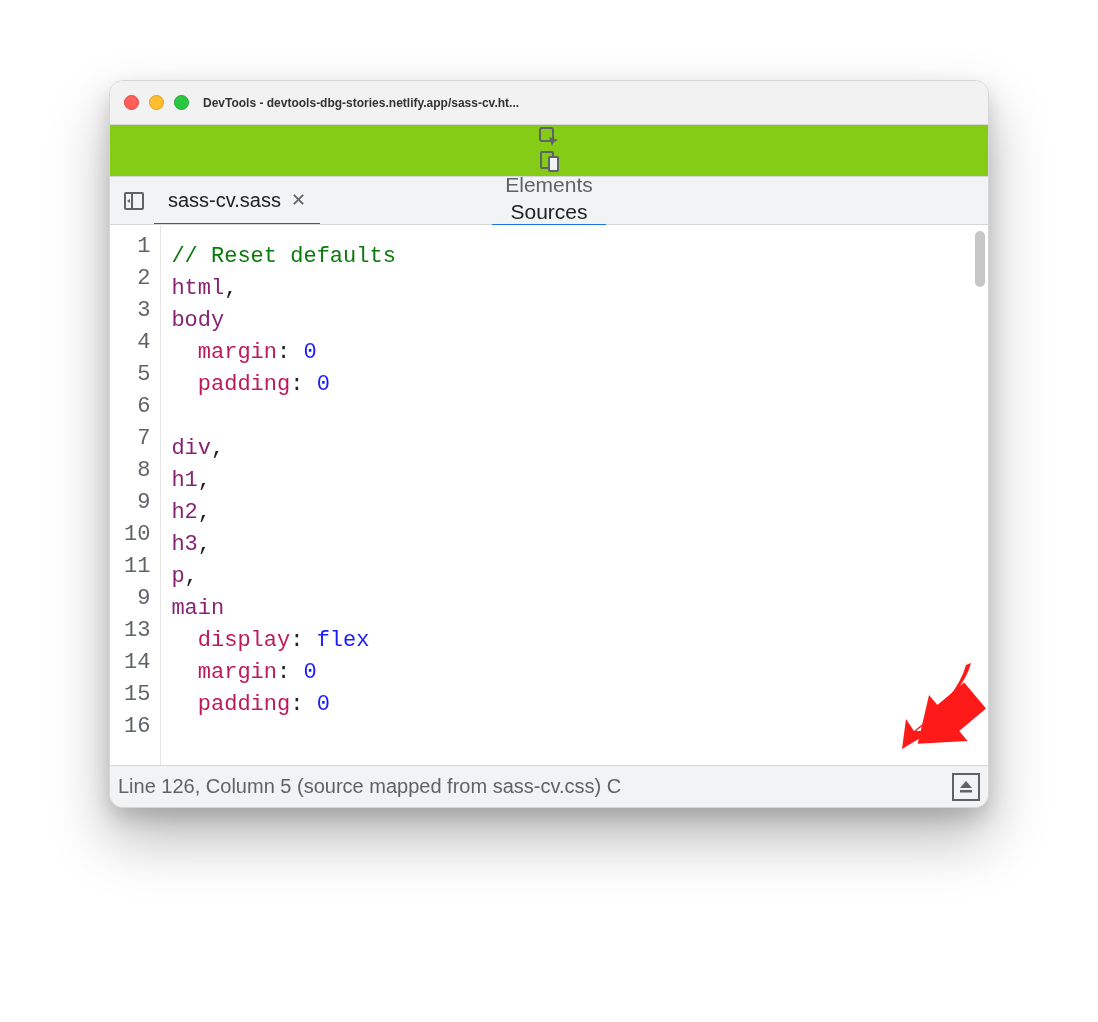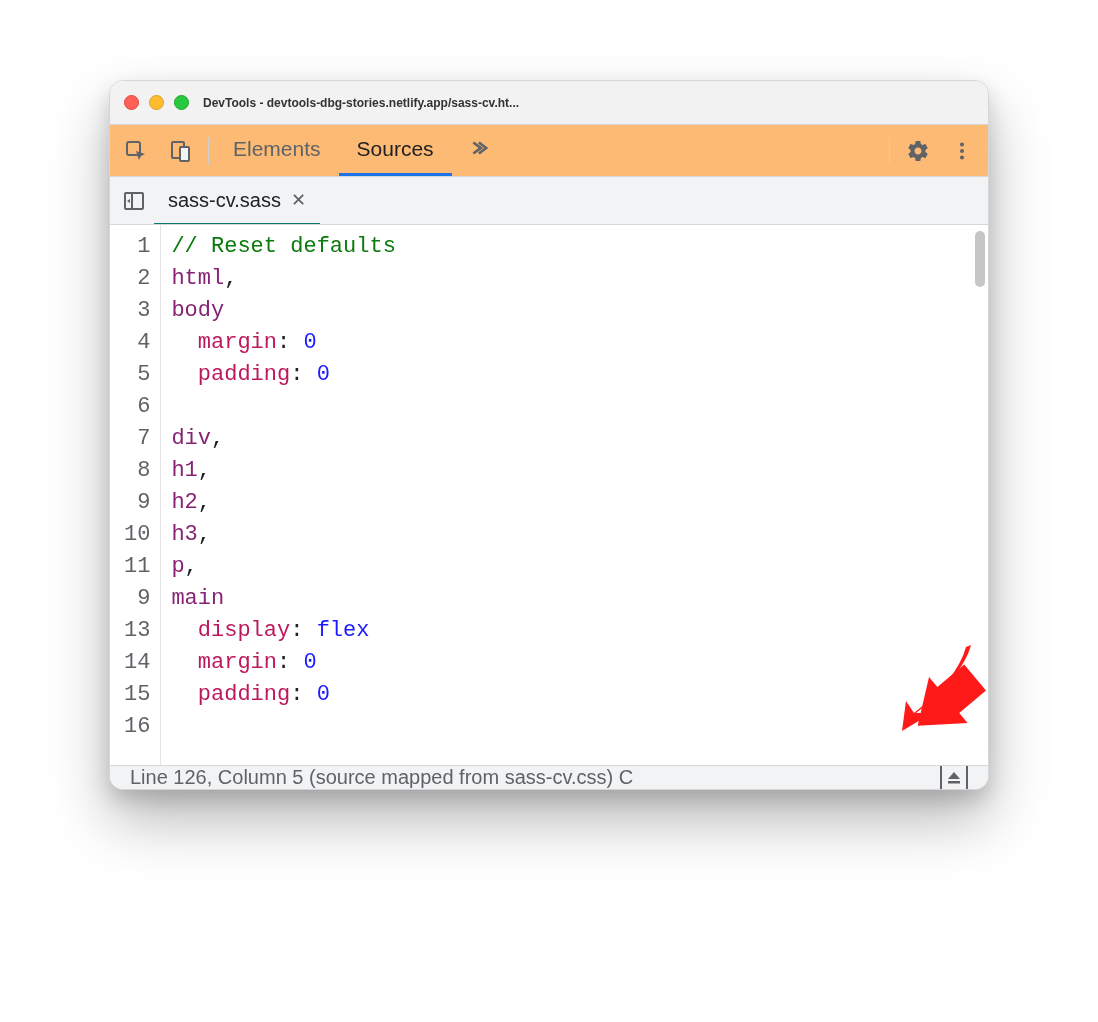--- a/index.html
+++ b/index.html
@@ -44,22 +44,23 @@
     white-space: nowrap;
     overflow: hidden;
     text-overflow: ellipsis;
   }
   
   .toolbar {
     display:flex;
     align-items:center;
     height:52px;
     border-bottom:1px solid #d6d6d6;
-    background:#fdba74;
+    background:#84cc16;
     padding: 0 4px;
+    flex-direction: column;
   }
   .tool-icon {
     width: 44px;
     display:flex;
     align-items:center;
     justify-content:center;
     color:#5f6368;
     height:100%;
   }
   .divider {
@@ -126,21 +127,21 @@
   .gutter {
     text-align:right;
     padding: 6px 10px 6px 14px;
     color:#5f6368;
     background:#fff;
     border-right:1px solid #e4e4e4;
     user-select:none;
     line-height: 32px;
   }
   .code {
-    padding: 6px 10px;
+    padding: 16px 10px;
     line-height:32px;
     white-space: pre;
     color:#202124;
     flex:1;
     overflow:hidden;
   }
   .tok-comment { color:#0a7a0a; }
   .tok-sel { color:#862473; }
   .tok-prop { color:#be185d; }
   .tok-val { color:#1a1aff; }
@@ -150,26 +151,26 @@
     top:6px;
     width:10px;
     height:56px;
     background:#c6c6c6;
     border-radius:5px;
   }
   
   .statusbar {
     display:flex;
     align-items:center;
-    height:24px;
+    height:42px;
     border-top:1px solid #d6d6d6;
     background:#f1f3f4;
     font-size:20px;
     color:#5f6368;
-    padding: 0 20px;
+    padding: 0 8px;
     white-space:nowrap;
     overflow:hidden;
   }
   .statusbar .link { color:#5f6368; }
   .eject-box {
     margin-left:auto;
     width:28px; height:28px;
     border:2px solid #5f6368;
     display:flex; align-items:center; justify-content:center;
     flex-shrink:0;

